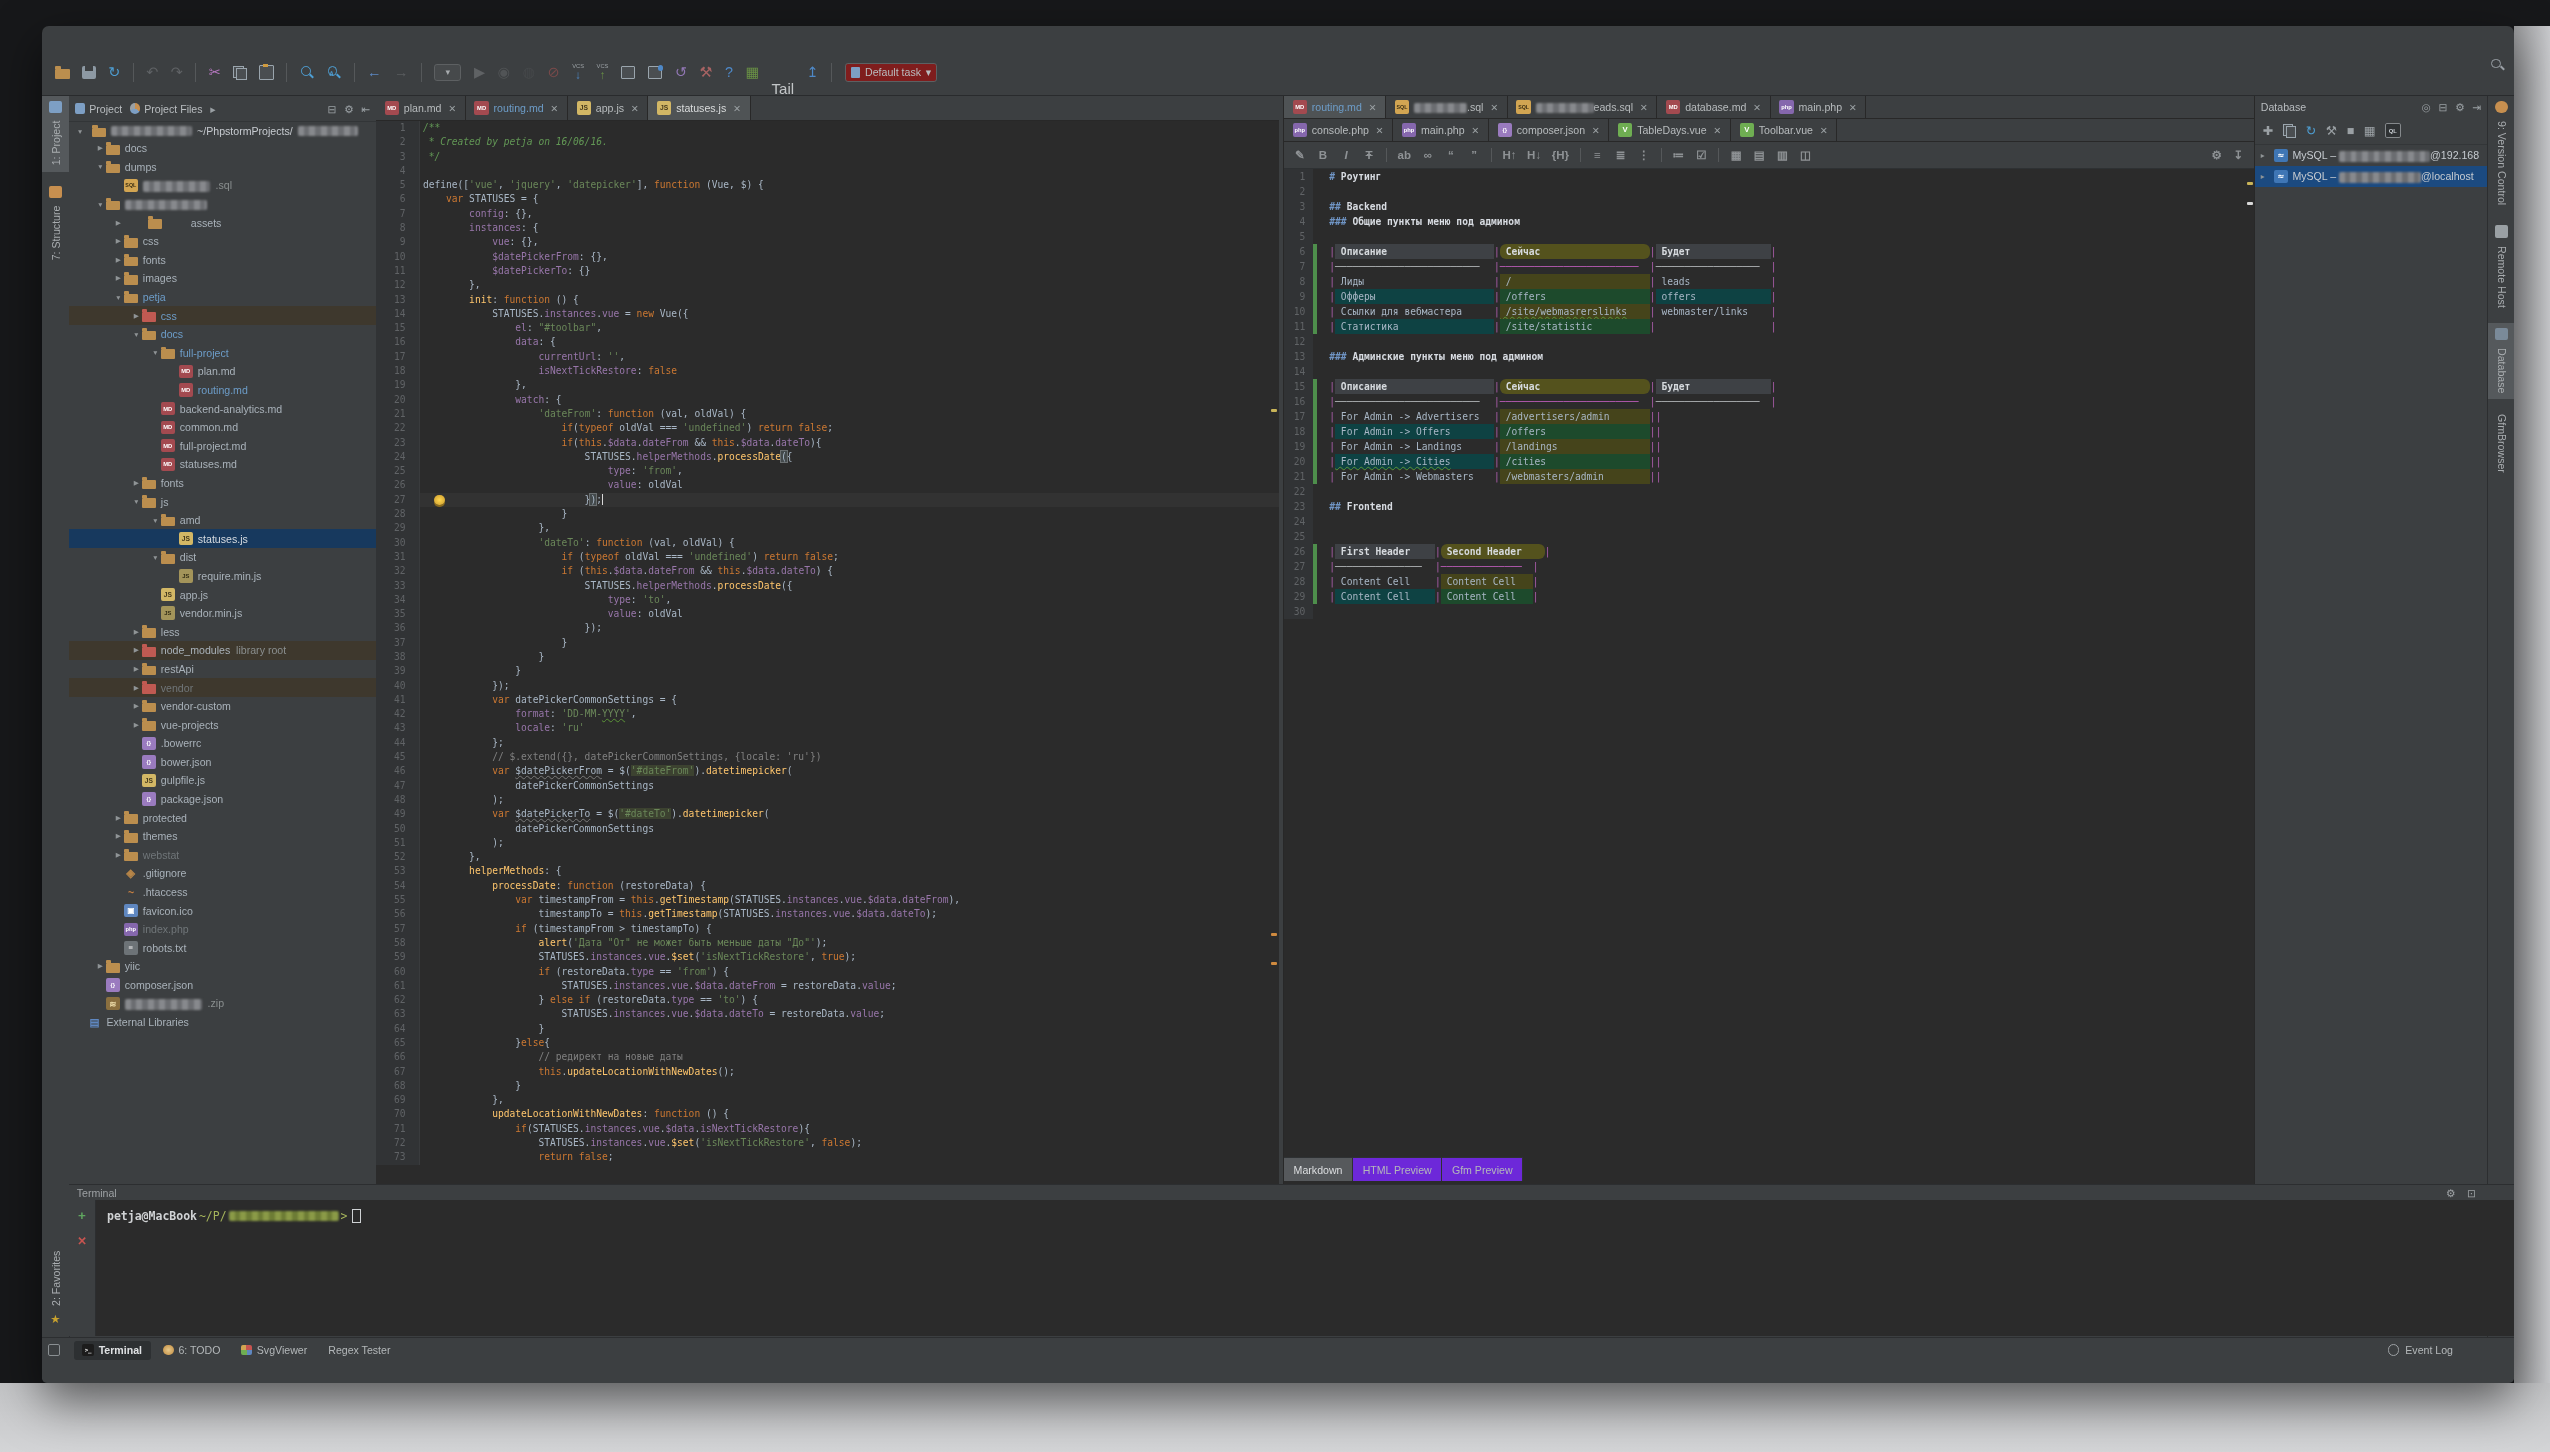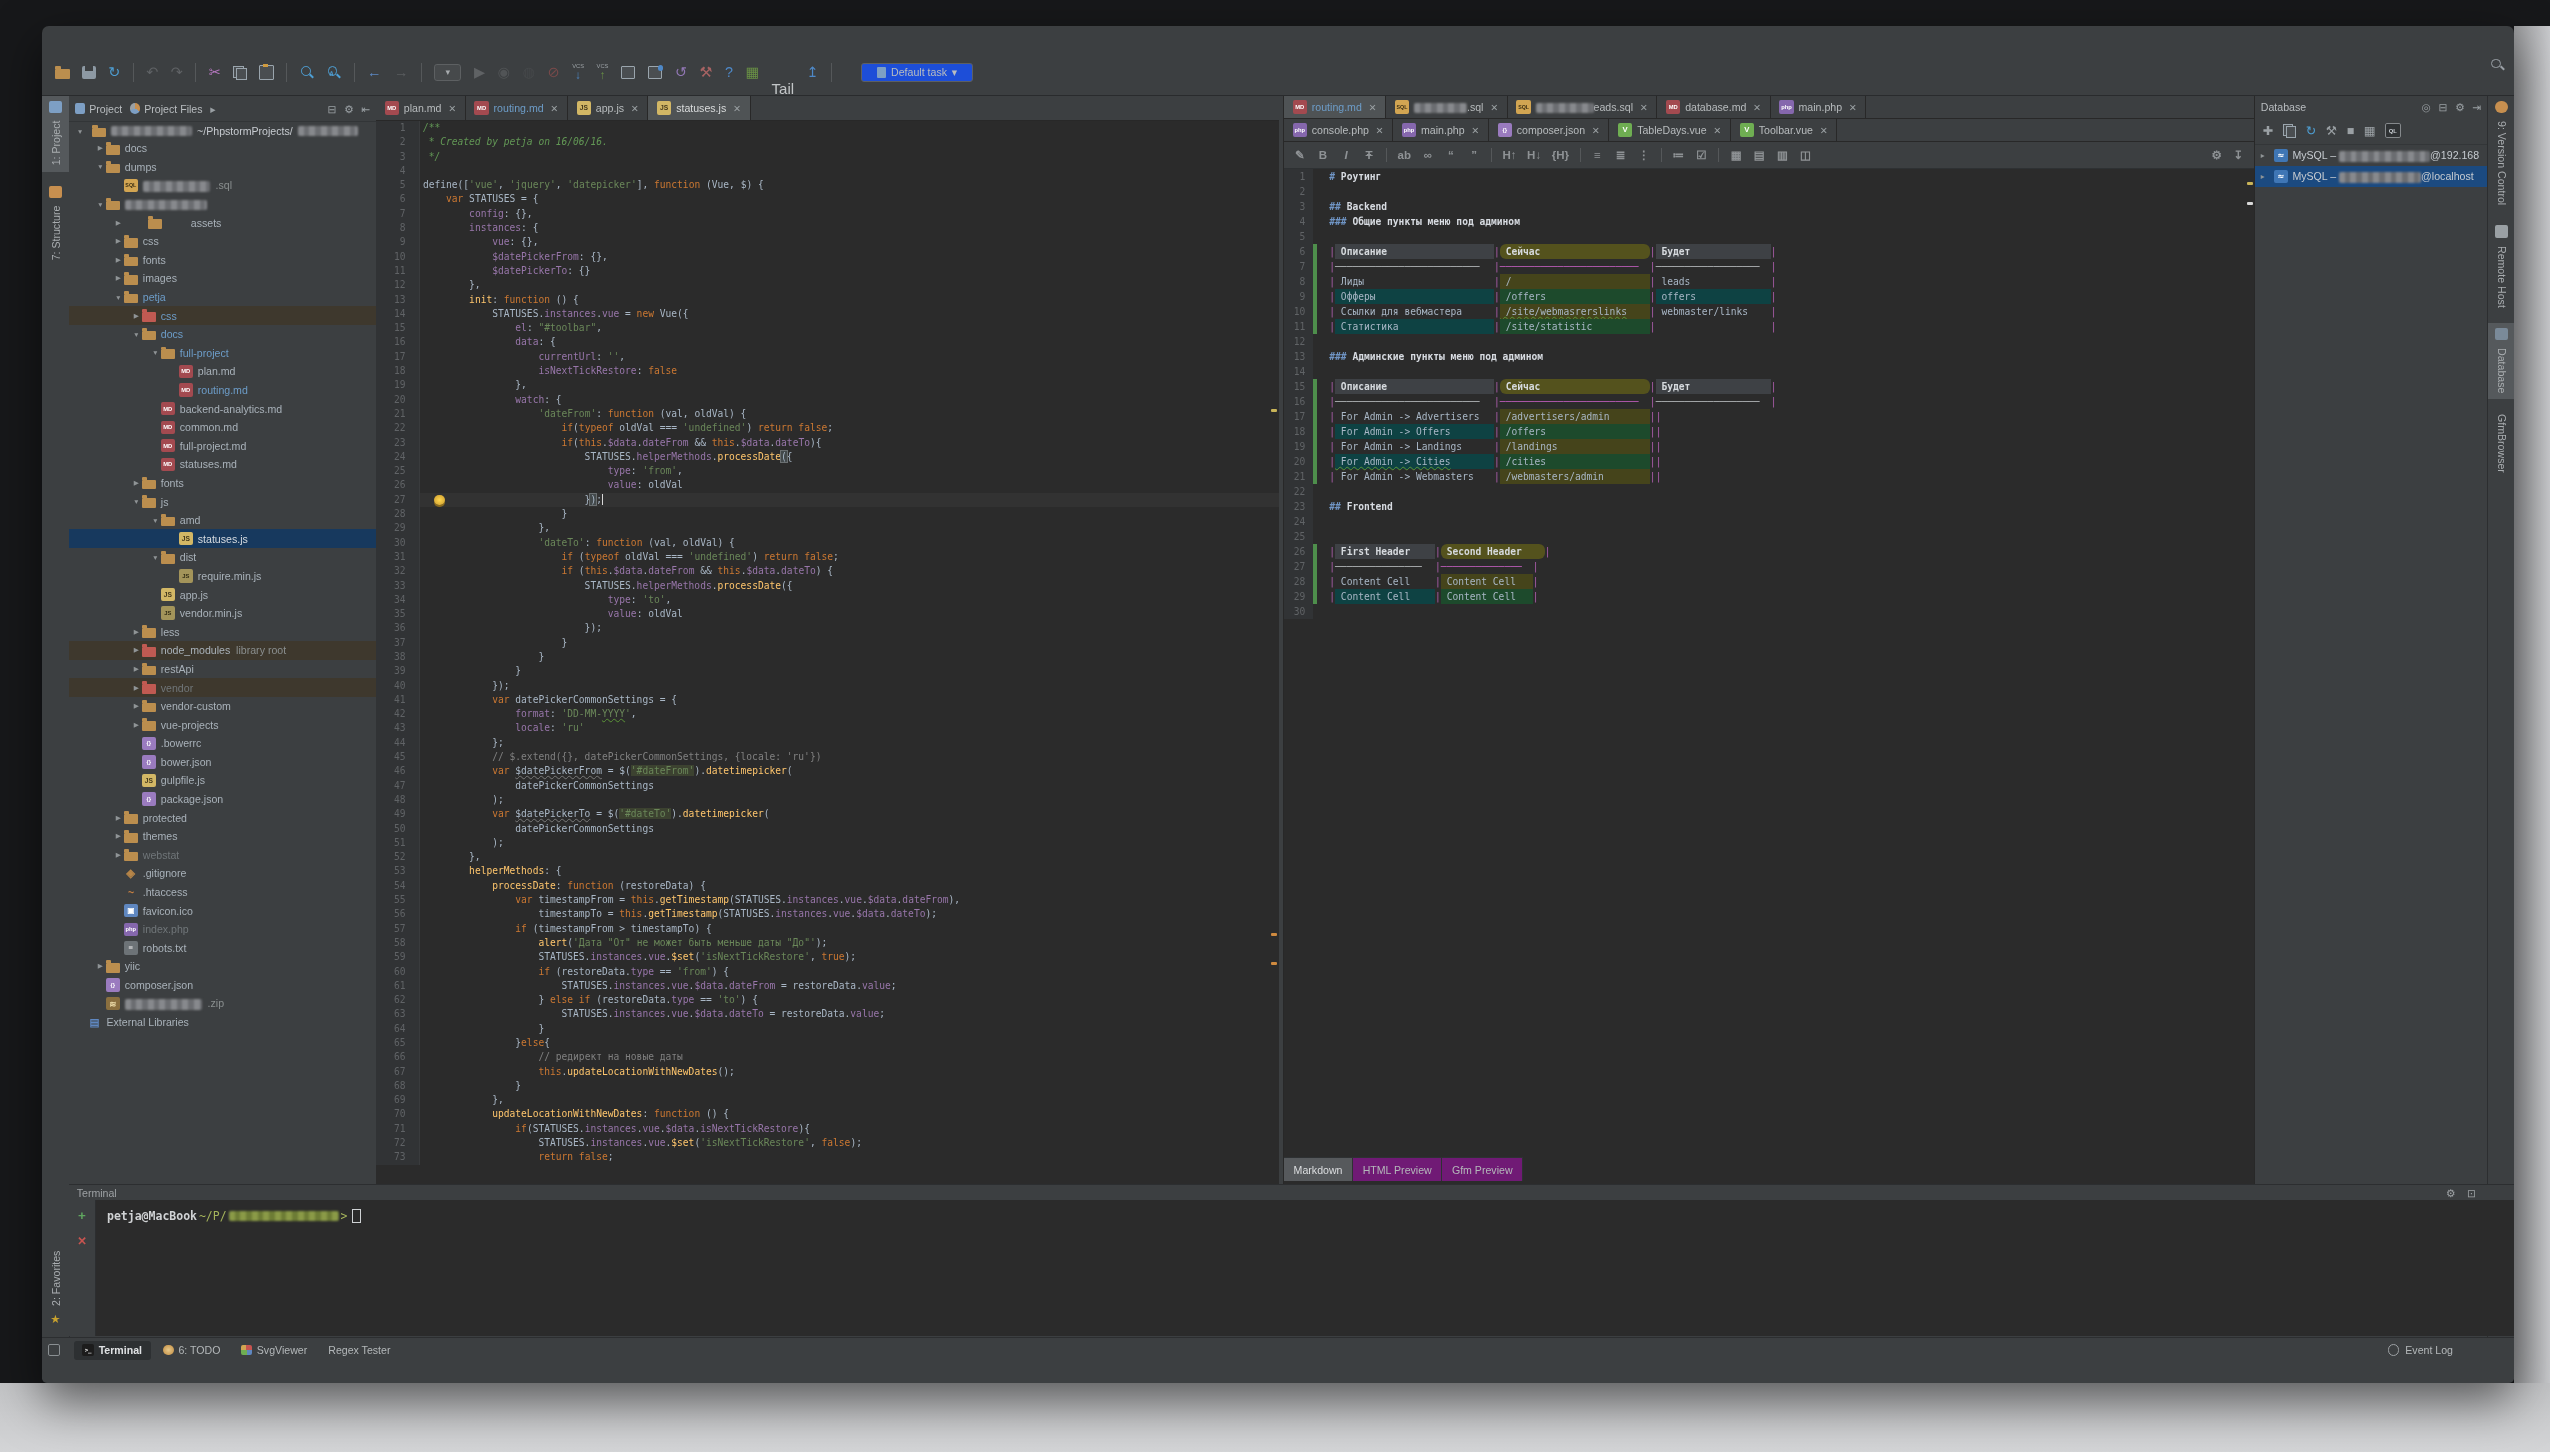--- a/index.html
+++ b/index.html
@@ -35,21 +35,21 @@
   .mag{width:14.4px;height:14.4px;position:relative;}
   .mag::before{content:"";position:absolute;left:1px;top:1px;width:7.7px;height:7.7px;border:1.9px solid currentColor;border-radius:50%;}
   .mag::after{content:"";position:absolute;left:9.6px;top:9.6px;width:4.8px;height:1.9px;background:currentColor;transform:rotate(45deg);}
   .mag .ml{position:absolute;left:2.9px;top:1.9px;font-size:6.7px;font-weight:bold;}
   .ddbox{width:25px;height:15.4px;border:1px solid #5d6062;border-radius:2.9px;background:#46494b;color:#a7abae;font-size:7.7px;display:inline-flex;align-items:center;justify-content:center;}
   .vcs{display:inline-flex;flex-direction:column;align-items:center;line-height:1;}
   .vcs .vt{font-size:5.8px;color:#9aa0a4;letter-spacing:0;}
   .vcs .va{font-size:11.5px;font-weight:bold;}
   .shv{width:12.5px;height:10.6px;border:1px solid #9aa5ad;background:#4a4e51;position:relative;border-radius:1px;}
   .shv.b2::after{content:"";position:absolute;right:-1.9px;top:-1.9px;width:5.8px;height:5.8px;border-radius:50%;background:#4e88c7;}
-  .taskbox{height:17.3px;border:1px solid #5d6062;border-radius:2.9px;background:#1d4ed8;color:#b9bdbf;font-size:10.6px;display:inline-flex;align-items:center;gap:4.8px;padding:0 15px;margin-left:16px;}
+  .taskbox{height:17.3px;border:1px solid #5d6062;border-radius:2.9px;background:#7f1d1d;color:#b9bdbf;font-size:10.6px;display:inline-flex;align-items:center;gap:4.8px;padding:0 5px;}
   .taskbox .tb-ic{width:9.6px;height:11.5px;background:#7d9fc4;border-radius:1px;}
   .sev-mag{position:absolute;right:9.6px;top:7.7px;color:#9aa0a6;}
   
   .lstrip{position:absolute;left:0;top:70px;width:27px;height:1241px;background:#3c3f41;border-right:1px solid #2c2e30;}
   .rstrip{position:absolute;left:2445px;top:70px;width:27px;height:1241px;background:#3c3f41;border-left:1px solid #2c2e30;}
   .vlabel{writing-mode:vertical-rl;font-size:10.6px;color:#a9adb0;display:flex;align-items:center;gap:3.8px;padding:5.8px 0;}
   .vlabel.flip{transform:rotate(180deg);}
   .stripbtn{display:flex;flex-direction:column;align-items:center;margin:0 0 9.6px 0;width:100%;}
   .stripbtn.active{background:#55595c;}
   .mini-ic{width:12.5px;height:12.5px;border-radius:1.9px;margin:4.8px 0 1.9px;}
@@ -122,21 +122,21 @@
   .md-h{color:#d8dce2;font-weight:bold;}
   .pipe{color:#b05fb0;}
   .cell{display:inline-block;vertical-align:top;color:#a9b7c6;}
   .cell.hd{background:#3e4145;color:#d6dade;font-weight:bold;}
   .cell.oh{background:#54521d;color:#d6dade;font-weight:bold;border-radius:6px;}
   .cell.ol{background:#45441b;}
   .cell.gr{background:#1d4a2c;}
   .cell.tl{background:#0e4243;}
   .cell.uw{text-decoration:underline wavy #5a9437 1px;}
   .dash-g{color:#b8bcbf;} .dash-m{color:#c45fc0;}
-  .mdbottomtabs{position:absolute;left:0;top:1061px;height:23px;display:flex;background:#701a75;border-top:1px solid #2e3133;}
+  .mdbottomtabs{position:absolute;left:0;top:1061px;height:23px;display:flex;background:#6d28d9;border-top:1px solid #2e3133;}
   .mbt{padding:0 9.6px;display:flex;align-items:center;font-size:10.6px;color:#b4b8ba;border-right:1px solid #2e3133;height:100%;}
   .mbt.active{background:#56595c;color:#dcdee0;}
   
   .dbpanel{position:absolute;left:2212px;top:70px;width:232px;height:1088px;background:#3c3f41;border-left:1px solid #282828;}
   .dbhead{height:21px;display:flex;align-items:center;font-size:10.6px;color:#b9bdc0;padding:0 5.8px;gap:7.7px;}
   .dbtools{height:27px;display:flex;align-items:center;gap:9.6px;padding:0 7.7px;border-bottom:1px solid #333638;color:#9da1a4;}
   .dbrow{height:21px;display:flex;align-items:center;gap:4.8px;font-size:10.6px;color:#c6cbd0;padding-left:5.8px;}
   .dbrow.sel{background:#1b4a80;}
   .dolph{width:13.4px;height:13.4px;border-radius:1.9px;background:#3f76b5;color:#fff;font:bold 8.6px "DejaVu Sans",sans-serif;display:inline-flex;align-items:center;justify-content:center;flex:none;}
   .qlbadge{width:13.4px;height:12.5px;border:1px solid #85898c;border-radius:1.9px;font:bold 5.8px "Liberation Sans",sans-serif;display:inline-flex;align-items:center;justify-content:center;color:#c6cbd0;background:#2f3234;}

